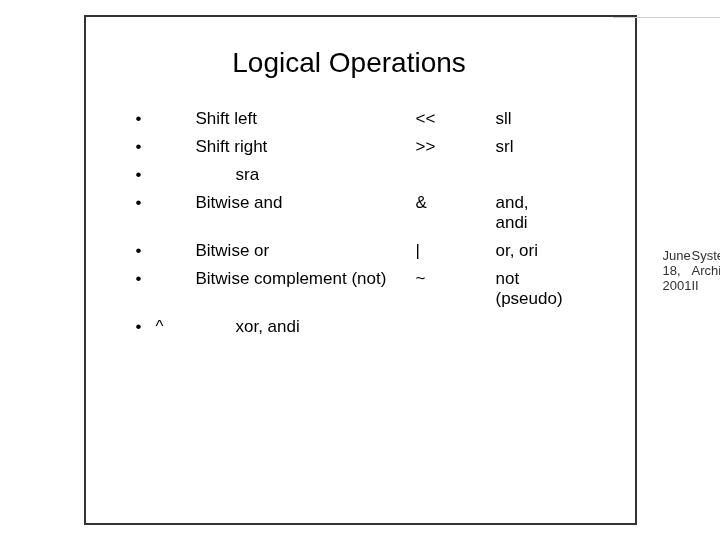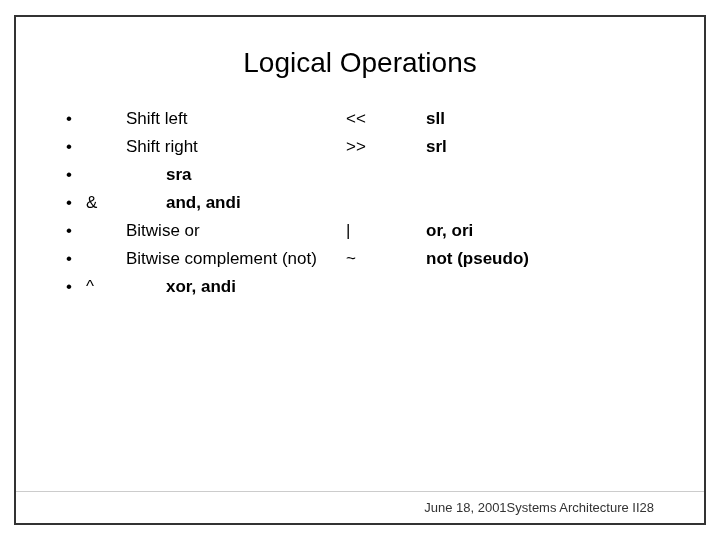--- a/index.html
+++ b/index.html
@@ -6,25 +6,24 @@
     body {
       width: 720px;
       height: 540px;
       background: #ffffff;
       font-family: Arial, Helvetica, sans-serif;
       display: flex;
       align-items: center;
       justify-content: center;
     }
     .slide {
-      width: 692px;
+      width: 553px;
       height: 510px;
       border: 2px solid #333;
       display: flex;
-      flex-direction: column;
       padding: 0;
       position: relative;
     }
     .slide-content {
       flex: 1;
       padding: 30px 50px 20px 50px;
     }
     .slide-title {
       font-size: 28px;
       font-weight: normal;
@@ -53,21 +52,20 @@
       font-size: 17px;
       margin-left: 40px;
     }
     .op-symbol {
       min-width: 80px;
       font-size: 17px;
       text-align: left;
     }
     .op-mnemonic {
       font-size: 17px;
-      font-weight: bold;
     }
     .slide-footer {
       display: flex;
       justify-content: flex-end;
       align-items: center;
       padding: 8px 50px;
       border-top: 1px solid #ccc;
       font-size: 13px;
       color: #333;
     }
@@ -91,20 +89,21 @@
           <span class="op-symbol">&gt;&gt;</span>
           <span class="op-mnemonic">srl</span>
         </li>
         <li>
           <span class="bullet">•</span>
           <span class="op-symbol"></span>
           <span class="op-mnemonic">sra</span>
         </li>
         <li>
           <span class="bullet">•</span>
+          <span class="op-name">Bitwise and</span>
           <span class="op-symbol">&amp;</span>
           <span class="op-mnemonic">and, andi</span>
         </li>
         <li>
           <span class="bullet">•</span>
           <span class="op-name">Bitwise or</span>
           <span class="op-symbol">|</span>
           <span class="op-mnemonic">or, ori</span>
         </li>
         <li>

